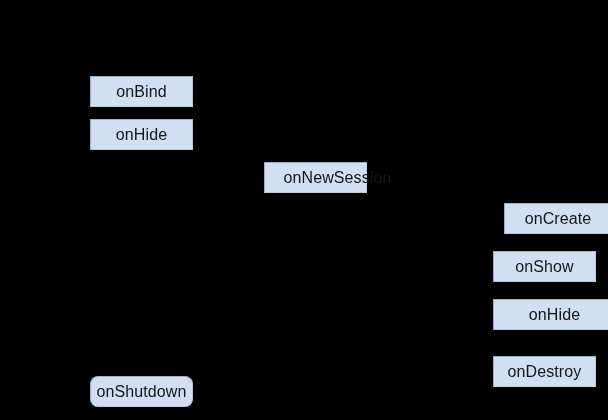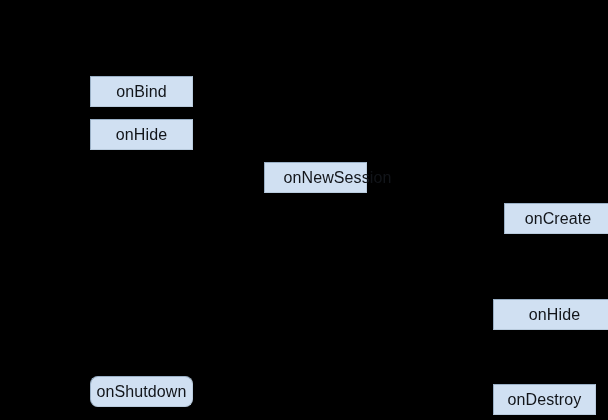--- a/index.html
+++ b/index.html
@@ -54,26 +54,29 @@
   </div>
 
   <div class="lifecycle-node" style="left:264px; top:162px; width:103px; height:31px;padding-left:44px;">
     <span class="node-label">onNewSession</span>
   </div>
 
   <div class="lifecycle-node" style="left:504px; top:203px; width:108px; height:31px;">
     <span class="node-label">onCreate</span>
   </div>
 
+  <div class="lifecycle-node" style="left:493px; top:251px; width:103px; height:31px;">
+    <span class="node-label">onShow</span>
+  </div>
 
   <div class="lifecycle-node" style="left:493px; top:299px; width:123px; height:31px;">
     <span class="node-label">onHide</span>
   </div>
 
-  <div class="lifecycle-node" style="left:493px; top:384px; width:103px; height:31px;">
+  <div class="lifecycle-node" style="left:493px; top:356px; width:103px; height:31px;">
     <span class="node-label">onDestroy</span>
   </div>
 
   <div class="lifecycle-node" style="left:90px; top:376px; width:103px; height:31px;border-radius:8px;">
     <span class="node-label">onShutdown</span>
   </div>
 
 </div>
 
 </body></html>

